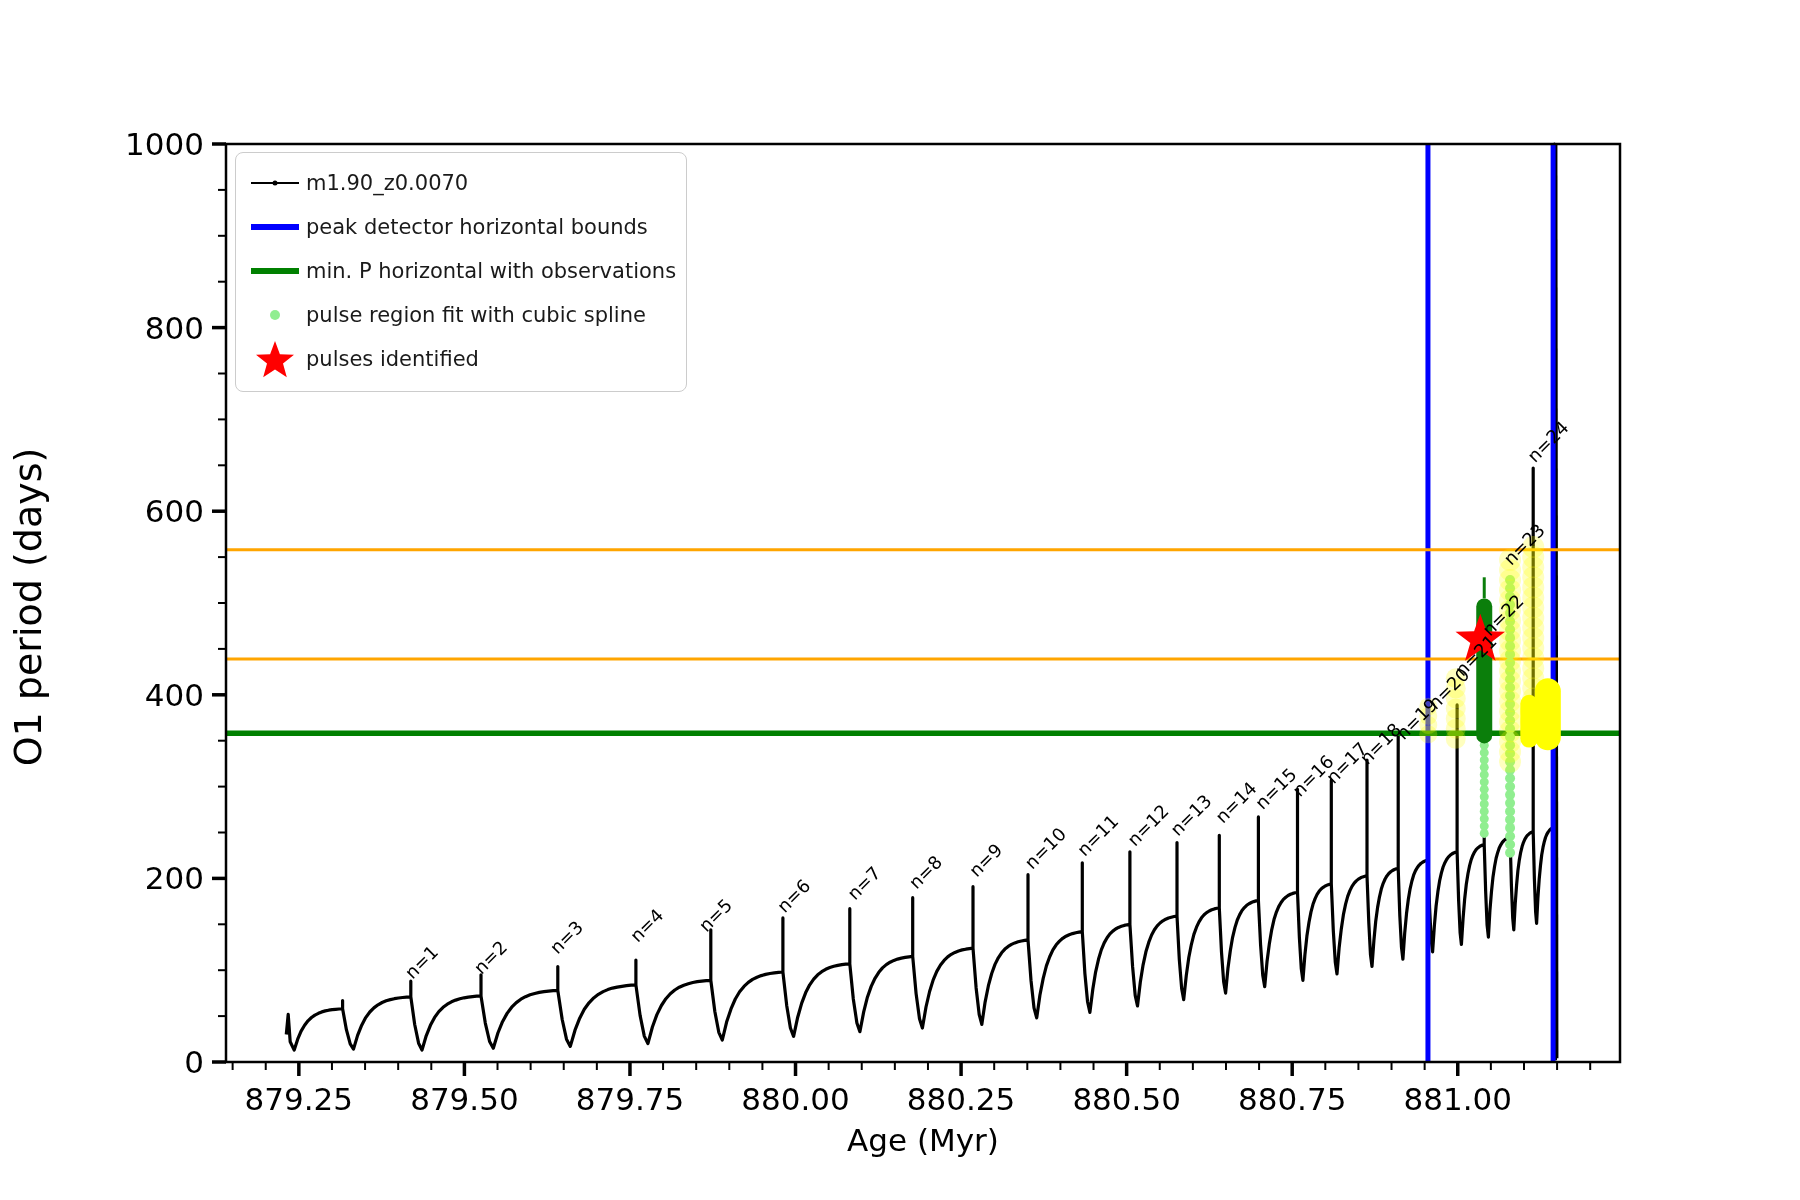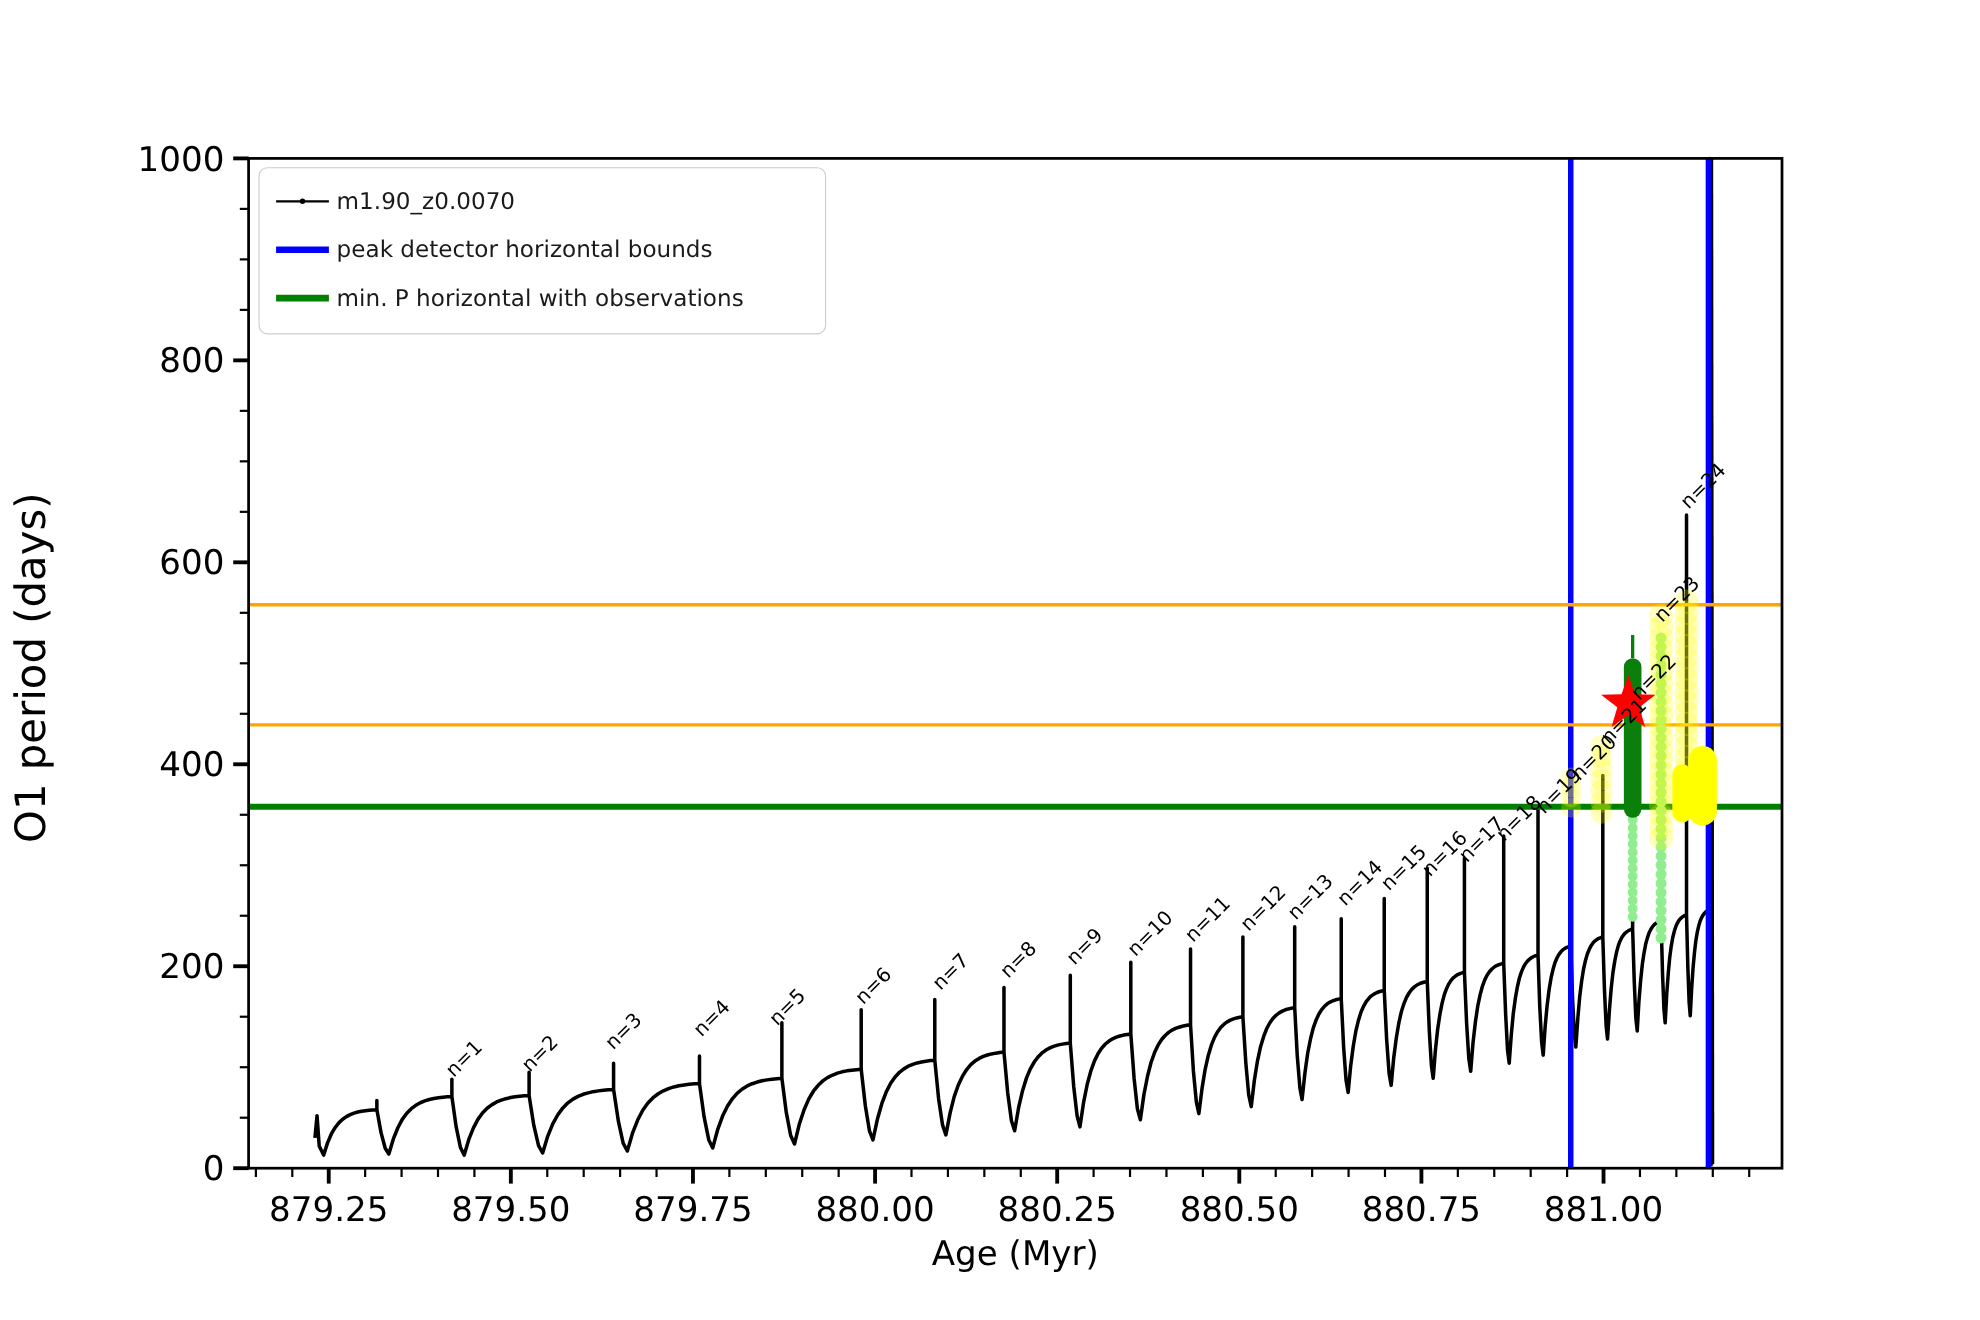--- a/index.html
+++ b/index.html
@@ -3,21 +3,21 @@
 <meta charset="utf-8">
 <style>
   html,body{margin:0;padding:0;background:#ffffff;}
   .fig{position:relative;width:1800px;height:1200px;background:#ffffff;
        font-family:"DejaVu Sans","Liberation Sans",sans-serif;overflow:hidden;}
   .fig svg.chart{position:absolute;left:0;top:0;}
   .axis-title-x{position:absolute;left:226px;top:1122px;width:1394px;text-align:center;
        font-size:31px;color:#000;}
   .axis-title-y{position:absolute;left:-252px;top:585px;width:560px;text-align:center;
        font-size:38px;color:#000;transform:rotate(-90deg);}
-  .legend{position:absolute;left:235px;top:152px;width:516px;box-sizing:border-box;
+  .legend{position:absolute;left:235px;top:152px;width:452px;box-sizing:border-box;
        background:rgba(255,255,255,.85);border:1.5px solid #cccccc;border-radius:8px;
        padding:8px 12px 10px 8px;display:flex;flex-direction:column;}
   .legend-row{display:flex;align-items:center;min-height:30px;}
   .legend-marker{width:62px;display:flex;justify-content:center;align-items:center;flex:0 0 62px;}
   .legend-label{font-size:21px;color:#1a1a1a;line-height:24px;white-space:nowrap;}
 </style>
 </head>
 <body>
 
 <div class="fig">
@@ -275,14 +275,30 @@
         <div class="legend-label">peak detector horizontal bounds</div>
       </div>
       <div class="legend-row">
         <span class="legend-marker">
           <svg width="56" height="44" viewBox="0 0 56 44">
             <line x1="4" x2="52" y1="22" y2="22" stroke="#008000" stroke-width="6"></line>
           </svg>
         </span>
         <div class="legend-label">min. P horizontal with observations</div>
       </div>
+      <div class="legend-row">
+        <span class="legend-marker">
+          <svg width="56" height="44" viewBox="0 0 56 44">
+            <circle cx="28" cy="22" r="5" fill="#90ee90"></circle>
+          </svg>
+        </span>
+        <div class="legend-label">pulse region fit with cubic spline</div>
+      </div>
+      <div class="legend-row">
+        <span class="legend-marker">
+          <svg width="56" height="44" viewBox="0 0 56 44">
+            <path d="M28.0,4.0L32.9,17.2L47.0,17.8L36.0,26.6L39.8,40.2L28.0,32.4L16.2,40.2L20.0,26.6L9.0,17.8L23.1,17.2Z" fill="#ff0000"></path>
+          </svg>
+        </span>
+        <div class="legend-label">pulses identified</div>
+      </div>
     </div>
 </div>
 
 </body></html>

